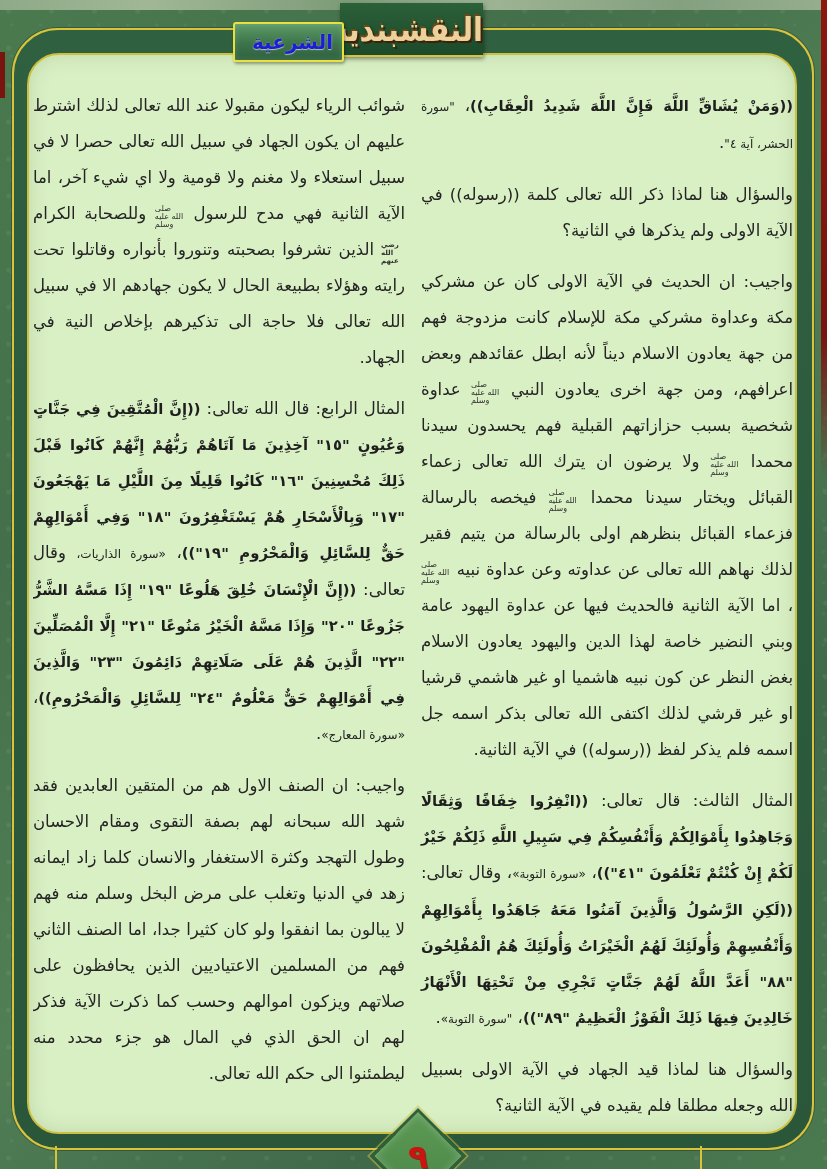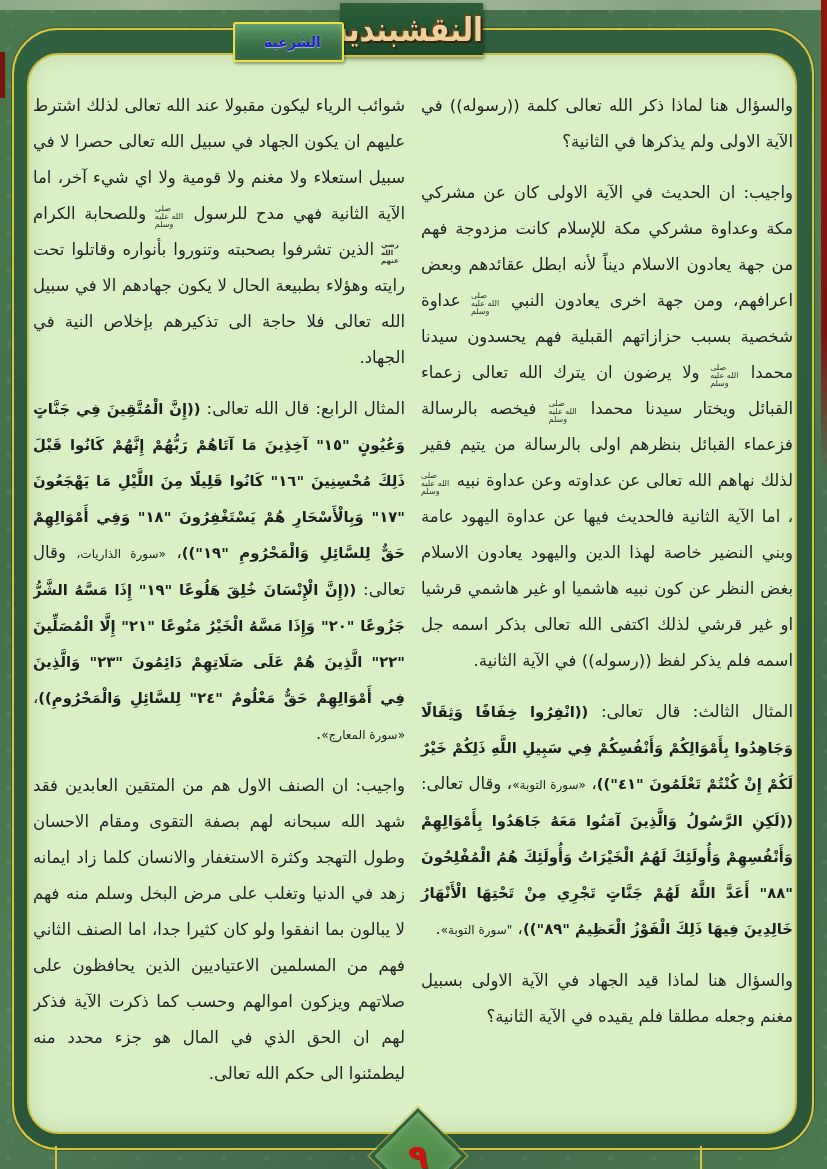--- a/index.html
+++ b/index.html
@@ -30,21 +30,21 @@
   .frame-tick{position:absolute;width:2px;height:23px;background:#d9c33d;top:1146px;}
   .tick-a{left:55px;} .tick-b{left:700px;}
   .content-panel{position:absolute;left:27px;top:53px;width:766px;height:1077px;
     background:#d9efc4;border:2px solid #cdbf3f;border-radius:32px;
     box-shadow:inset 0 0 18px rgba(120,150,90,0.25);}
   
   .hdr-box{position:absolute;display:flex;align-items:center;justify-content:center;
     background:linear-gradient(180deg,#5d9a67 0%,#3c7449 55%,#2e6140 100%);
     border:2px solid #e9e23e;border-radius:3px;
     box-shadow:1px 2px 3px rgba(0,0,0,0.35), inset 0 0 6px rgba(255,255,255,0.15);}
-  .hdr-box span{color:#1d1cd6;font-weight:bold;font-size:14px;
+  .hdr-box span{color:#1d1cd6;font-weight:bold;font-size:20px;
     text-shadow:0 1px 1px rgba(255,255,255,0.55), 0 0 2px rgba(255,255,255,0.35);margin-left:8px;}
   .issue-box{left:480px;top:20px;width:108px;height:35px;}
   .section-box{left:233px;top:22px;width:107px;height:36px;}
   .logo-panel{position:absolute;left:340px;top:3px;width:143px;height:52px;
     background:linear-gradient(180deg,#2b6038 0%,#1c4a2b 100%);
     border-bottom:2px solid #d9c33d;
     display:flex;align-items:center;
     box-shadow:1px 2px 4px rgba(0,0,0,0.4);}
   .logo-panel span{color:#edd19c;font-weight:bold;font-size:29px;letter-spacing:-1px;
     text-shadow:2px 2px 0 #3c2307, -1px -1px 0 #6e4a1a, 0 0 3px rgba(0,0,0,0.4);
@@ -86,24 +86,25 @@
 
   <div class="logo-panel">
     <span>النقشبندية</span>
   </div>
   <div class="hdr-box section-box">
     <span>الشرعية</span>
   </div>
 
   <div class="text-area">
     <div class="col">
+        <p class="para"><span class="seg-quran">((وَمَنْ يُشَاقِّ اللَّهَ فَإِنَّ اللَّهَ شَدِيدُ الْعِقَابِ))</span><span class="seg-normal">، </span><span class="seg-ref">"سورة الحشر، آية ٤"</span><span class="seg-normal">.</span></p>
         <p class="para"><span class="seg-normal">والسؤال هنا لماذا ذكر الله تعالى كلمة ((رسوله)) في الآية  الاولى ولم يذكرها في الثانية؟</span></p>
         <p class="para"><span class="seg-underline">واجيب</span><span class="seg-normal">: ان الحديث في الآية  الاولى كان عن مشركي مكة وعداوة مشركي مكة للإسلام كانت مزدوجة فهم من جهة يعادون الاسلام ديناً لأنه ابطل عقائدهم وبعض اعرافهم، ومن جهة اخرى يعادون النبي </span><span class="hon">صلى الله عليه وسلم</span><span class="seg-normal"> عداوة شخصية بسبب حزازاتهم القبلية فهم يحسدون سيدنا محمدا </span><span class="hon">صلى الله عليه وسلم</span><span class="seg-normal"> ولا يرضون ان يترك الله تعالى زعماء القبائل ويختار سيدنا محمدا </span><span class="hon">صلى الله عليه وسلم</span><span class="seg-normal"> فيخصه بالرسالة فزعماء القبائل بنظرهم اولى بالرسالة من يتيم فقير لذلك نهاهم الله تعالى عن عداوته وعن عداوة نبيه </span><span class="hon">صلى الله عليه وسلم</span><span class="seg-normal">، اما الآية  الثانية فالحديث فيها عن عداوة اليهود عامة وبني النضير خاصة لهذا الدين واليهود يعادون الاسلام بغض النظر عن كون نبيه هاشميا او غير هاشمي قرشيا او غير قرشي لذلك اكتفى الله تعالى بذكر اسمه جل اسمه فلم يذكر لفظ ((رسوله)) في الآية  الثانية.</span></p>
         <p class="para"><span class="seg-normal">المثال الثالث: قال تعالى: </span><span class="seg-quran">((انْفِرُوا خِفَافًا وَثِقَالًا وَجَاهِدُوا بِأَمْوَالِكُمْ وَأَنْفُسِكُمْ فِي سَبِيلِ اللَّهِ ذَلِكُمْ خَيْرٌ لَكُمْ إِنْ كُنْتُمْ تَعْلَمُونَ "٤١"))</span><span class="seg-normal">، </span><span class="seg-ref">«سورة التوبة»</span><span class="seg-normal">، وقال تعالى: </span><span class="seg-quran">((لَكِنِ الرَّسُولُ وَالَّذِينَ آمَنُوا مَعَهُ جَاهَدُوا بِأَمْوَالِهِمْ وَأَنْفُسِهِمْ وَأُولَئِكَ لَهُمُ الْخَيْرَاتُ وَأُولَئِكَ هُمُ الْمُفْلِحُونَ "٨٨" أَعَدَّ اللَّهُ لَهُمْ جَنَّاتٍ تَجْرِي مِنْ تَحْتِهَا الْأَنْهَارُ خَالِدِينَ فِيهَا ذَلِكَ الْفَوْزُ الْعَظِيمُ "٨٩"))</span><span class="seg-normal">، </span><span class="seg-ref">"سورة التوبة»</span><span class="seg-normal">.</span></p>
-        <p class="para"><span class="seg-normal">والسؤال هنا لماذا قيد الجهاد في الآية  الاولى بسبيل مغنم وجعله مطلقا فلم يقيده في الآية  الثانية؟</span></p>
+        <p class="para"><span class="seg-normal">والسؤال هنا لماذا قيد الجهاد في الآية  الاولى بسبيل الله وجعله مطلقا فلم يقيده في الآية  الثانية؟</span></p>
       </div>
     <div class="col">
         <p class="para"><span class="seg-normal">شوائب الرياء ليكون مقبولا عند الله تعالى لذلك اشترط عليهم ان يكون الجهاد في سبيل الله تعالى حصرا لا في سبيل استعلاء ولا مغنم ولا قومية ولا اي شيء آخر، اما الآية  الثانية فهي مدح للرسول </span><span class="hon">صلى الله عليه وسلم</span><span class="seg-normal"> وللصحابة الكرام </span><span class="hon hon-ra">رضي الله عنهم</span><span class="seg-normal"> الذين تشرفوا بصحبته وتنوروا بأنواره وقاتلوا تحت رايته وهؤلاء بطبيعة الحال لا يكون جهادهم الا في سبيل الله تعالى فلا حاجة الى تذكيرهم بإخلاص النية في الجهاد.</span></p>
         <p class="para"><span class="seg-normal">المثال الرابع: قال الله تعالى: </span><span class="seg-quran">((إِنَّ الْمُتَّقِينَ فِي جَنَّاتٍ وَعُيُونٍ "١٥" آخِذِينَ مَا آتَاهُمْ رَبُّهُمْ إِنَّهُمْ كَانُوا قَبْلَ ذَلِكَ مُحْسِنِينَ "١٦" كَانُوا قَلِيلًا مِنَ اللَّيْلِ مَا يَهْجَعُونَ "١٧" وَبِالْأَسْحَارِ هُمْ يَسْتَغْفِرُونَ "١٨" وَفِي أَمْوَالِهِمْ حَقٌّ لِلسَّائِلِ وَالْمَحْرُومِ "١٩"))</span><span class="seg-normal">، </span><span class="seg-ref">«سورة الذاريات،</span><span class="seg-normal"> وقال تعالى: </span><span class="seg-quran">((إِنَّ الْإِنْسَانَ خُلِقَ هَلُوعًا "١٩" إِذَا مَسَّهُ الشَّرُّ جَزُوعًا "٢٠" وَإِذَا مَسَّهُ الْخَيْرُ مَنُوعًا "٢١" إِلَّا الْمُصَلِّينَ "٢٢" الَّذِينَ هُمْ عَلَى صَلَاتِهِمْ دَائِمُونَ "٢٣" وَالَّذِينَ فِي أَمْوَالِهِمْ حَقٌّ مَعْلُومٌ "٢٤" لِلسَّائِلِ وَالْمَحْرُومِ))</span><span class="seg-normal">، </span><span class="seg-ref">«سورة المعارج»</span><span class="seg-normal">.</span></p>
         <p class="para"><span class="seg-normal">واجيب: ان الصنف الاول هم من المتقين العابدين فقد شهد الله سبحانه لهم بصفة التقوى ومقام الاحسان وطول التهجد وكثرة الاستغفار والانسان كلما زاد ايمانه زهد في الدنيا وتغلب على مرض البخل وسلم منه فهم لا يبالون بما انفقوا ولو كان كثيرا جدا، اما الصنف الثاني فهم من المسلمين الاعتياديين الذين يحافظون على صلاتهم ويزكون اموالهم وحسب كما ذكرت الآية فذكر لهم ان الحق الذي في المال هو جزء محدد منه ليطمئنوا الى حكم الله تعالى.</span></p>
       </div>
   </div>
 
   <div class="red-right"></div>
   <div class="red-left"></div>

